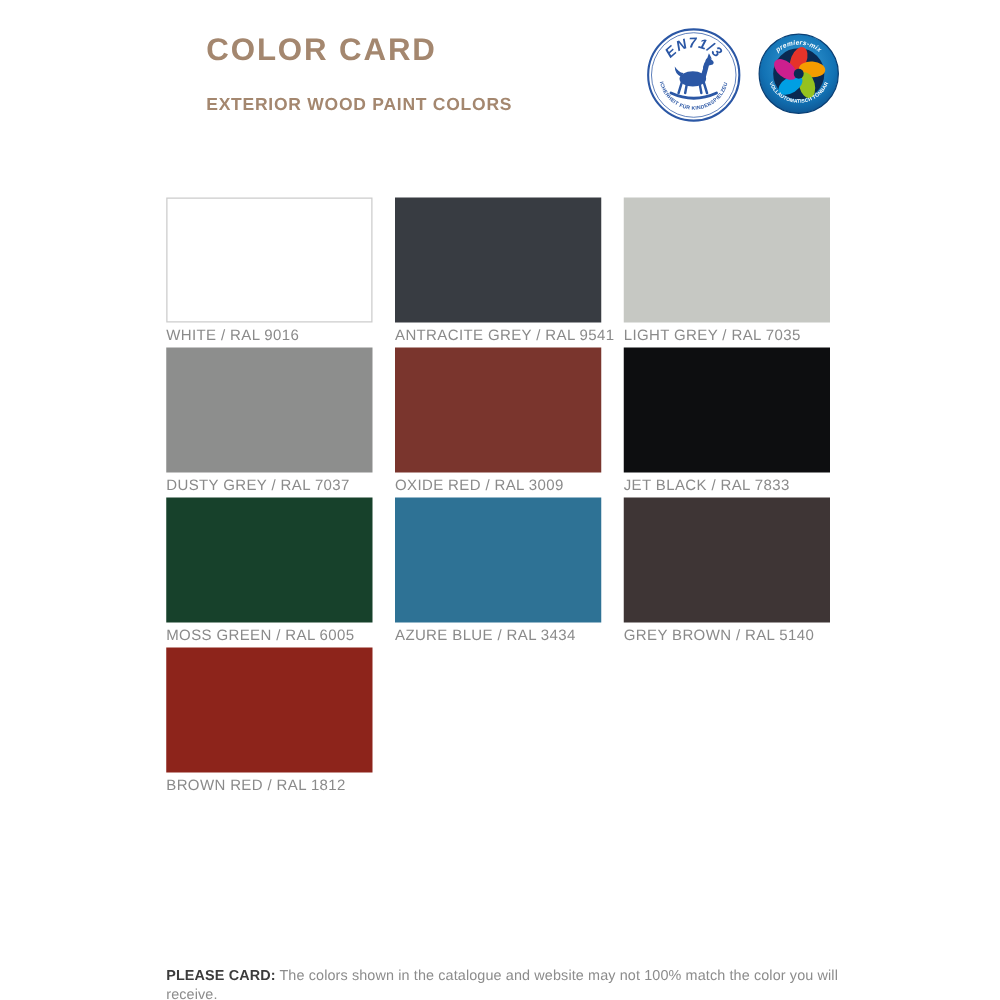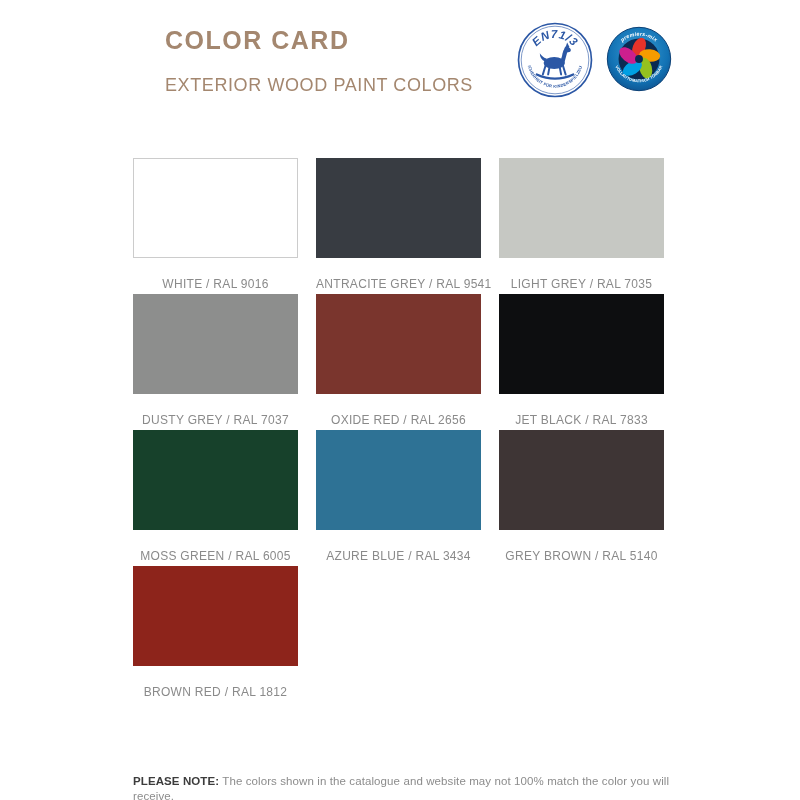--- a/index.html
+++ b/index.html
@@ -7,38 +7,38 @@
     position:relative;width:800px;height:800px;background:#ffffff;overflow:hidden;
     font-family:"Liberation Sans","DejaVu Sans",sans-serif;
   }
   
   .header-text{position:absolute;left:133px;top:26px;width:380px;margin-left:32px;}
   .title{
     margin:0;font-size:25px;font-weight:bold;letter-spacing:1.5px;
     color:#a4876f;
   }
   .subtitle{
-    margin:20px 0 0 0;font-size:18px;font-weight:normal;letter-spacing:0.6px;
+    margin:20px 0 0 0;font-size:14px;font-weight:bold;letter-spacing:0.6px;
     color:#a4876f;
   }
   .description{
     margin:9px 0 0 0;font-size:13px;color:#8c8c8c;letter-spacing:0.2px;
   }
   .badge{position:absolute;}
   .badge-en71{left:517px;top:22px;width:76px;height:76px;}
   .badge-mix{left:606px;top:26px;width:66px;height:66px;}
   
   .grid{
     position:absolute;left:133px;top:158px;width:531px;
     display:grid;grid-template-columns:repeat(3,165px);column-gap:18px;row-gap:3px;
   }
   .swatch{margin:0;}
   .chip{width:165px;height:100px;box-sizing:border-box;}
   .swatch-label{
-    display:block;text-align:center;margin-top:20px;font-size:12px;line-height:13px;
+    display:block;margin-top:4px;font-size:12px;line-height:13px;
     color:#8a8a8a;letter-spacing:0.3px;white-space:nowrap;
   }
   
   .note{
     position:absolute;left:133px;top:762px;width:545px;
     font-size:11.5px;line-height:15px;color:#8c8c8c;letter-spacing:0.1px;
   }
   .note b{color:#3c3c3c;}
 </style>
 </head>
@@ -118,21 +118,21 @@
       <figcaption class="swatch-label">LIGHT GREY / RAL 7035</figcaption>
     </figure>
 
     <figure class="swatch">
       <div class="chip" style="background: rgb(141, 142, 141);"></div>
       <figcaption class="swatch-label">DUSTY GREY / RAL 7037</figcaption>
     </figure>
 
     <figure class="swatch">
       <div class="chip" style="background: rgb(122, 53, 45);"></div>
-      <figcaption class="swatch-label">OXIDE RED / RAL 2656</figcaption>
+      <figcaption class="swatch-label">OXIDE RED / RAL 3009</figcaption>
     </figure>
 
     <figure class="swatch">
       <div class="chip" style="background: rgb(13, 14, 16);"></div>
       <figcaption class="swatch-label">JET BLACK / RAL 7833</figcaption>
     </figure>
 
     <figure class="swatch">
       <div class="chip" style="background: rgb(23, 65, 43);"></div>
       <figcaption class="swatch-label">MOSS GREEN / RAL 6005</figcaption>
@@ -148,18 +148,18 @@
       <figcaption class="swatch-label">GREY BROWN / RAL 5140</figcaption>
     </figure>
 
     <figure class="swatch">
       <div class="chip" style="background: rgb(141, 36, 27);"></div>
       <figcaption class="swatch-label">BROWN RED / RAL 1812</figcaption>
     </figure>
   </main>
 
   <p class="note">
-    <b>PLEASE NOTE:</b>
+    <b>PLEASE CARD:</b>
     <span>The colors shown in the catalogue and website may not 100% match the color you will receive.</span><br>
     
   </p>
 
 </div>
 
 </body></html>

